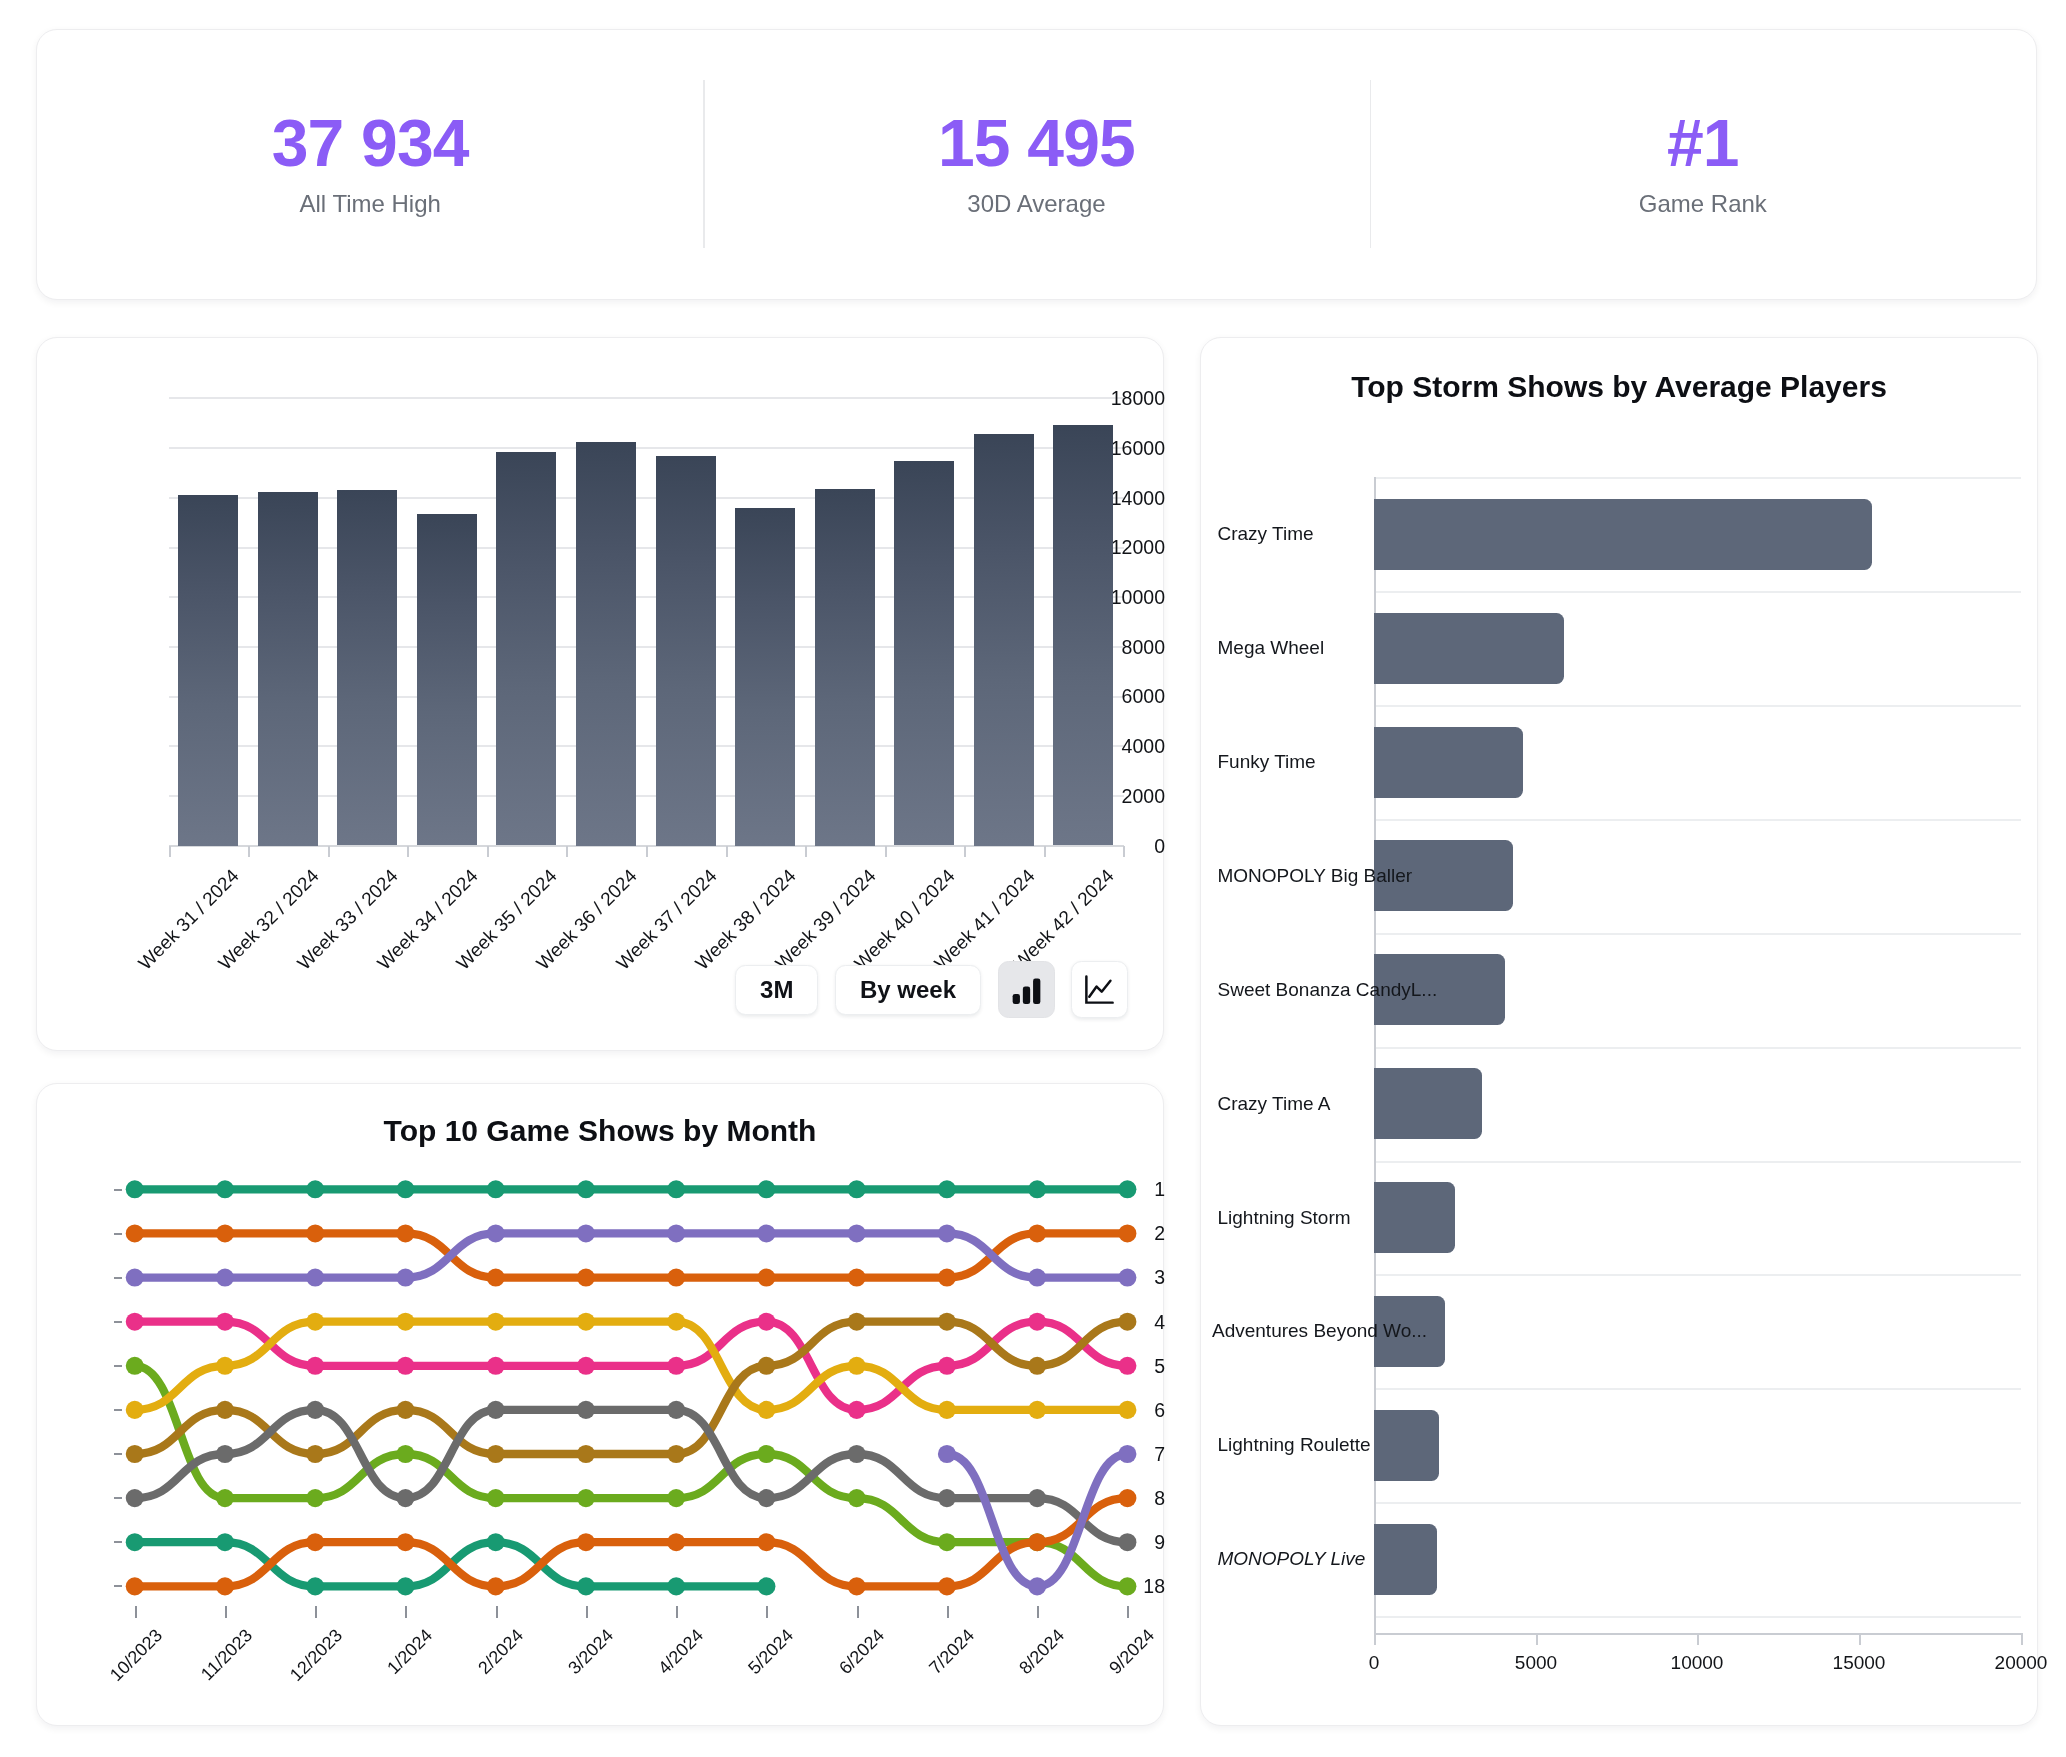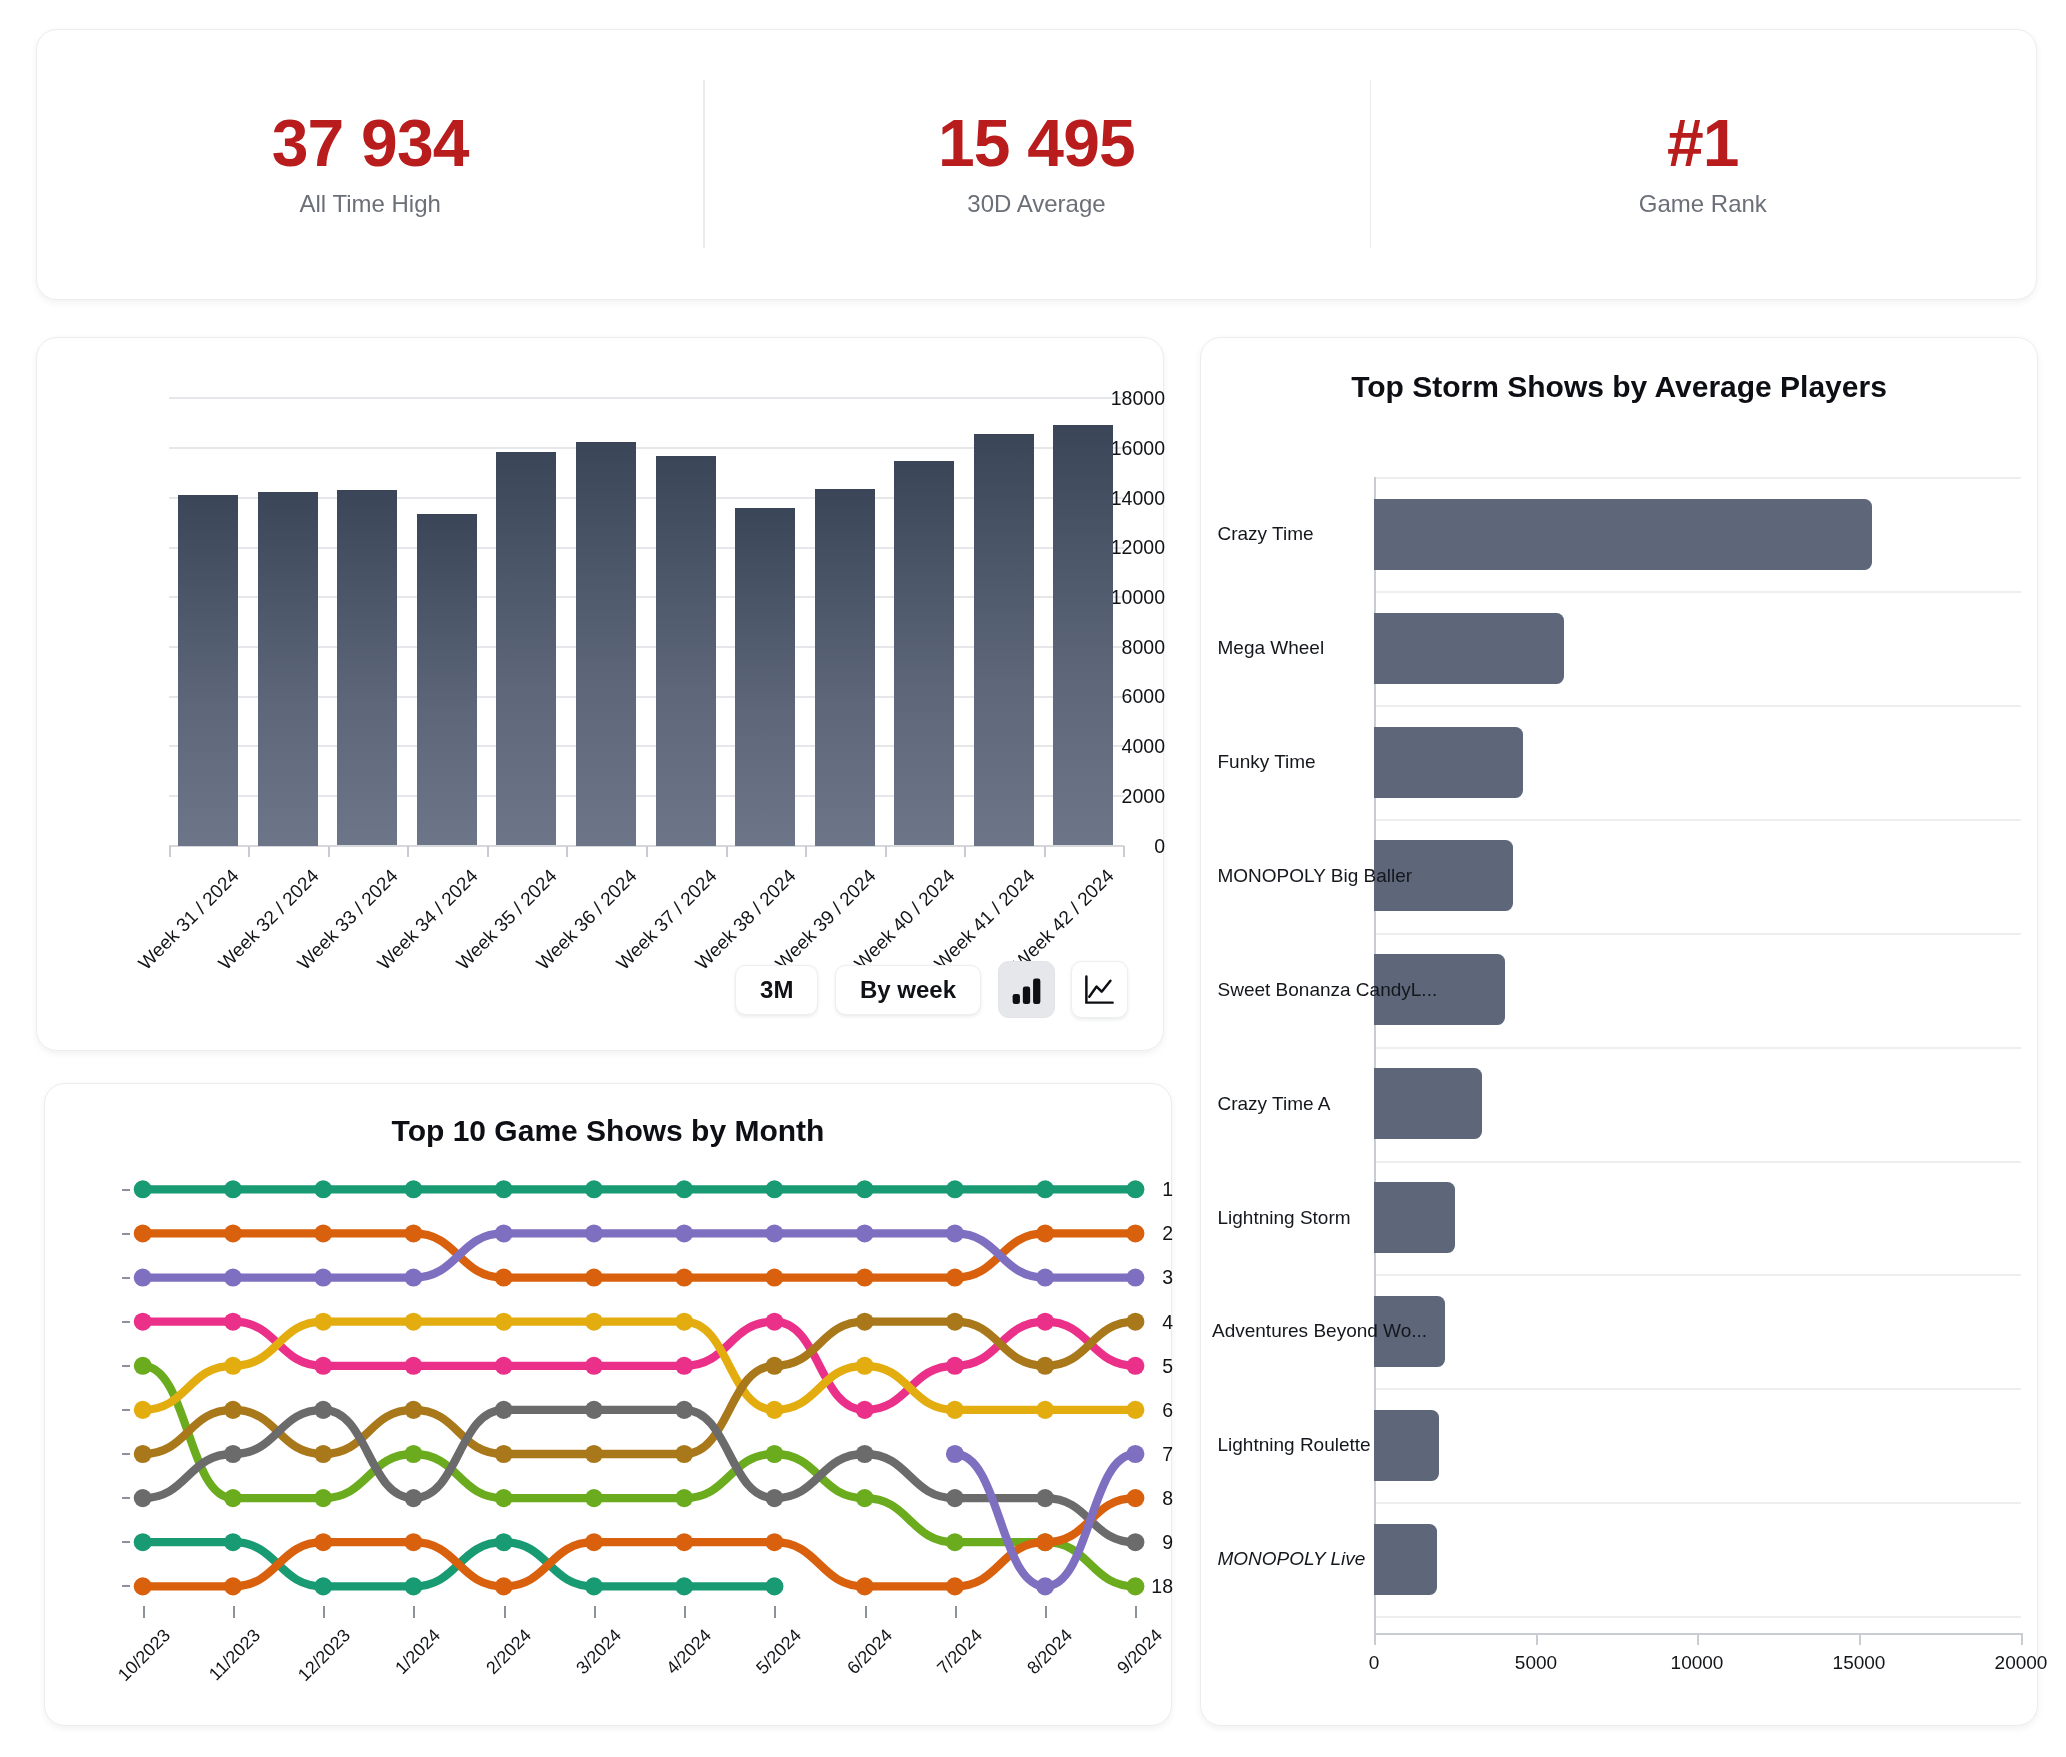--- a/index.html
+++ b/index.html
@@ -43,21 +43,21 @@
     content: "";
     position: absolute;
     left: 0; top: 50%;
     transform: translateY(-50%);
     width: 1.5px; height: 168px;
     background: #e9eaec;
   }
   .kpi-value {
     font-size: 66px;
     font-weight: 700;
-    color: #b91c1c;
+    color: #8b5cf6;
     letter-spacing: -0.8px;
     line-height: 1.02;
   }
   .kpi-label {
     margin-top: 12px;
     font-size: 24px;
     color: #6a6f78;
     font-weight: 400;
   }
 
@@ -143,21 +143,21 @@
   }
   .ctl-icon.active {
     background: #e6e7ea;
     border-color: #e2e3e6;
     box-shadow: none;
   }
 
   
   #bump-card {
     left: 36px; top: 1083px;
-    width: 1128px; height: 643px; margin-left: 8px;
+    width: 1128px; height: 643px;
   }
   .card-title {
     position: absolute;
     left: 0; right: 0;
     text-align: center;
     font-size: 30px;
     font-weight: 700;
     color: #0d0f14;
   }
   #bump-title { top: 30px; }

